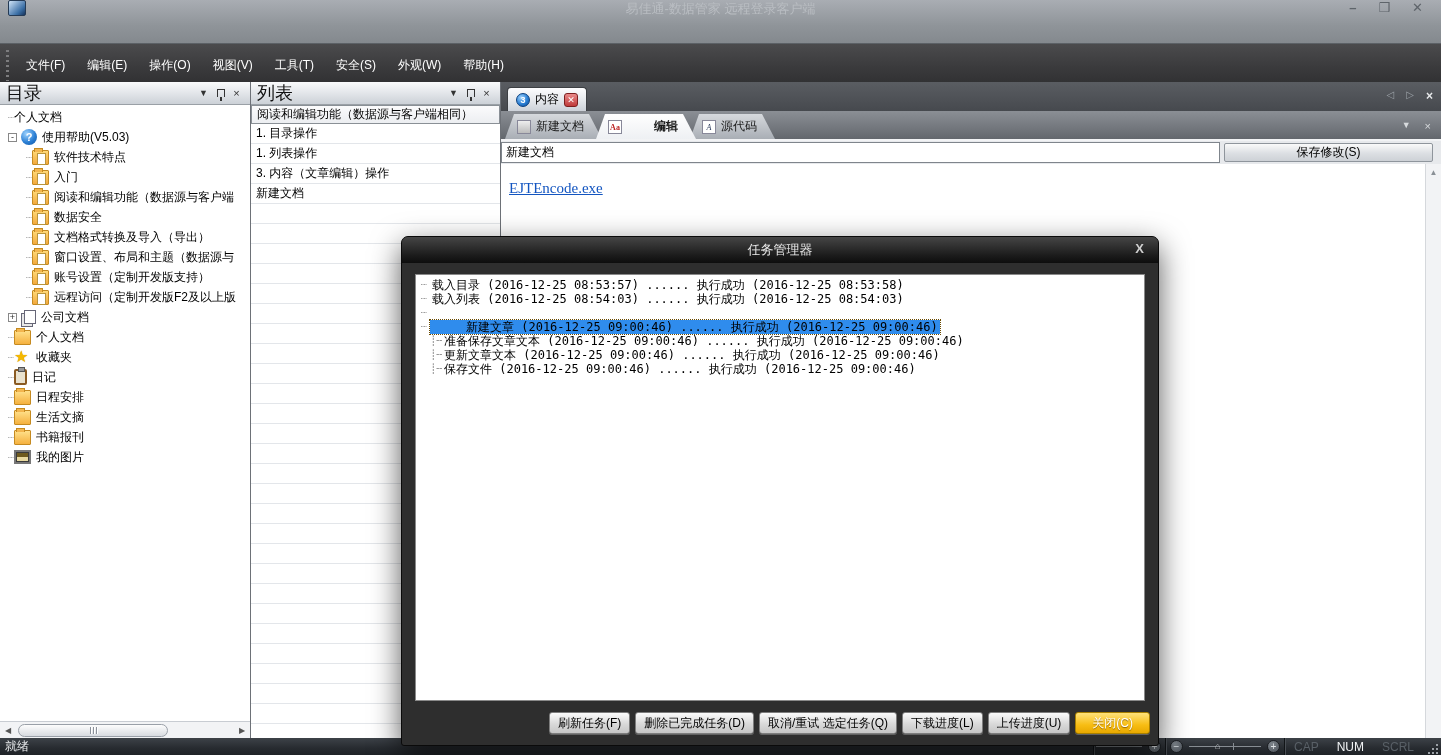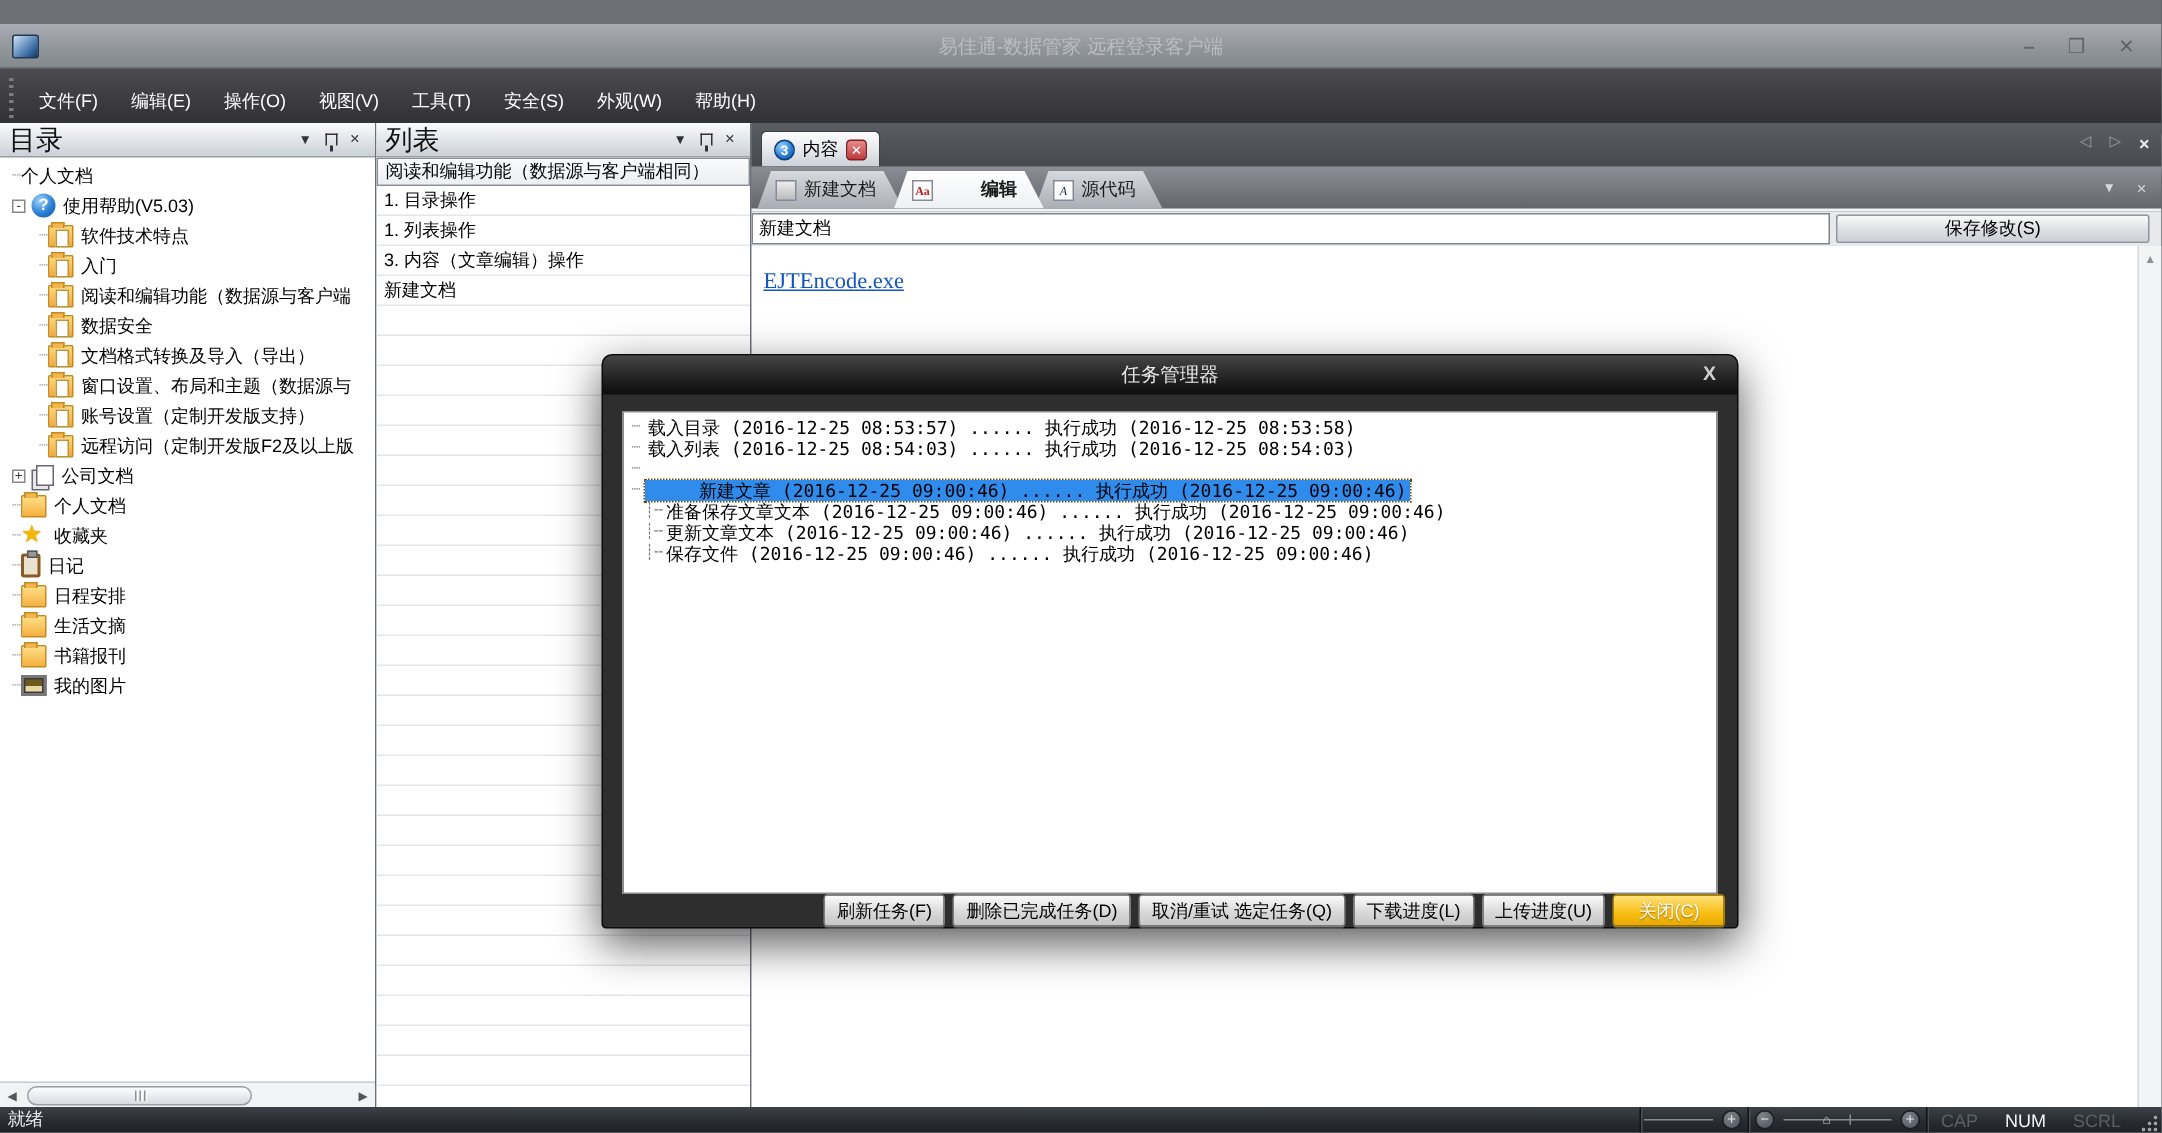--- a/index.html
+++ b/index.html
@@ -1,20 +1,20 @@
 <!DOCTYPE html>
 <html><head>
 <meta charset="utf-8">
 <style>
   * { margin:0; padding:0; box-sizing:border-box; }
   html,body { width:1441px; height:755px; overflow:hidden; }
   body { font-family:"Liberation Sans","DejaVu Sans",sans-serif; font-size:12px; position:relative; background:#6d7177; }
 
   
-  .titlebar { height:30px; background:linear-gradient(#a9adb3,#8f9499 60%,#84898e); display:flex; align-items:center; position:relative; border-bottom:1px solid #5c6166;margin-top:16px; }
+  .titlebar { height:44px; background:linear-gradient(#a9adb3,#8f9499 60%,#84898e); display:flex; position:relative; border-bottom:1px solid #5c6166; }
   .app-icon { width:18px; height:16px; margin-left:8px; background:linear-gradient(135deg,#cfe3f7,#3a6ea5 70%,#17345c); border:1px solid #243a55; border-radius:2px; }
   .win-title { position:absolute; left:0; right:0; text-align:center; color:#b9bdc2; font-size:13px; pointer-events:none; }
   .win-controls { margin-left:auto; display:flex; gap:22px; padding-right:18px; color:#5d6océ368; }
   .win-controls span { color:#5e646a; font-size:13px; font-weight:bold; cursor:default; }
 
   
   .menubar { height:43px; background:linear-gradient(#4b4b4d,#3a3a3c 55%,#2f2f31); display:flex; align-items:center; color:#fff; }
   .grip { width:7px; height:70%; margin:0 4px 0 4px; background:repeating-linear-gradient(to bottom,#7c7c7e 0 2px,transparent 2px 5px); background-size:3px 100%; background-repeat:no-repeat; background-position:2px 0; }
   .menu-item { padding:4px 11px; cursor:default; }
 
@@ -121,21 +121,21 @@
   .row2-right { position:absolute; right:10px; top:9px; display:flex; gap:14px; color:#d7dadd; font-size:9px; }
   .title-row { height:23px; background:#e7e9ec; display:flex; align-items:center; flex:none; gap:4px; }
   .title-input { flex:1; height:21px; background:#fff; border:1px solid #7f858c; padding:0 4px; font-size:12px; color:#000; line-height:19px; }
   .save-btn { width:209px; height:19px; flex:none; margin-right:8px; background:linear-gradient(#fafafa,#dcdfe3 55%,#cdd1d6); border:1px solid #8f959c; text-align:center; line-height:17px; font-size:12px; color:#000; border-radius:2px; }
   .cbody { flex:1; background:#fff; position:relative; }
   .doclink { position:absolute; left:8px; top:16px; font-family:"Liberation Serif",serif; font-size:15px; color:#1355c0; text-decoration:underline; }
   .vscroll { position:absolute; right:0; top:0; bottom:0; width:16px; background:#f2f3f5; border-left:1px solid #d5d8dc; }
   .vscroll .up { display:block; text-align:center; color:#8a9096; font-size:8px; padding-top:4px; }
 
   
-  .dialog { position:absolute; left:401px; top:236px; width:758px; height:383px; background:#2e2e2e; border:1px solid #0a0a0a; border-radius:7px 7px 3px 3px; box-shadow:0 10px 30px rgba(0,0,0,.65); z-index:50; display:flex; flex-direction:column; }
+  .dialog { position:absolute; left:401px; top:236px; width:758px; height:510px; background:#2e2e2e; border:1px solid #0a0a0a; border-radius:7px 7px 3px 3px; box-shadow:0 10px 30px rgba(0,0,0,.65); z-index:50; display:flex; flex-direction:column; }
   .dlg-title { height:26px; border-radius:6px 6px 0 0; background:linear-gradient(#454545,#1c1c1c 70%,#0d0d0d); display:flex; align-items:center; justify-content:center; color:#e8e8e8; font-size:13px; position:relative; flex:none; }
   .dlg-x { position:absolute; right:14px; top:4px; color:#cfcfcf; font-weight:bold; font-size:13px; }
   .dlg-list { margin:11px 13px 0 13px; background:#fff; border:1px solid #8a8a8a; height:427px; overflow:hidden; padding:3px 2px; font-family:"DejaVu Sans Mono",monospace; font-size:12px; }
   .task-row { height:14px; line-height:14px; white-space:nowrap; color:#000; display:flex; align-items:center; }
   .task-row .guide { color:#777; flex:none; font-size:10px; width:12px; text-align:center; }
   .task-row.lvl1 { padding-left:12px; }
   .task-row .txt { padding:0 2px; }
   .task-row.selected .txt { background:#2f8ced; outline:1px dotted #6b4a00; color:#000;padding-left:36px; }
   .dlg-btns { flex:1; display:flex; align-items:center; justify-content:flex-end; gap:5px; padding:0 8px; }
   .dlg-btn { height:22px; padding:0 8px; background:linear-gradient(#fbfbfb,#d9d9d9 55%,#c6c6c6); border:1px solid #7d7d7d; border-radius:3px; font-size:12px; color:#000; line-height:20px; box-shadow:0 1px 0 rgba(255,255,255,.25); }

